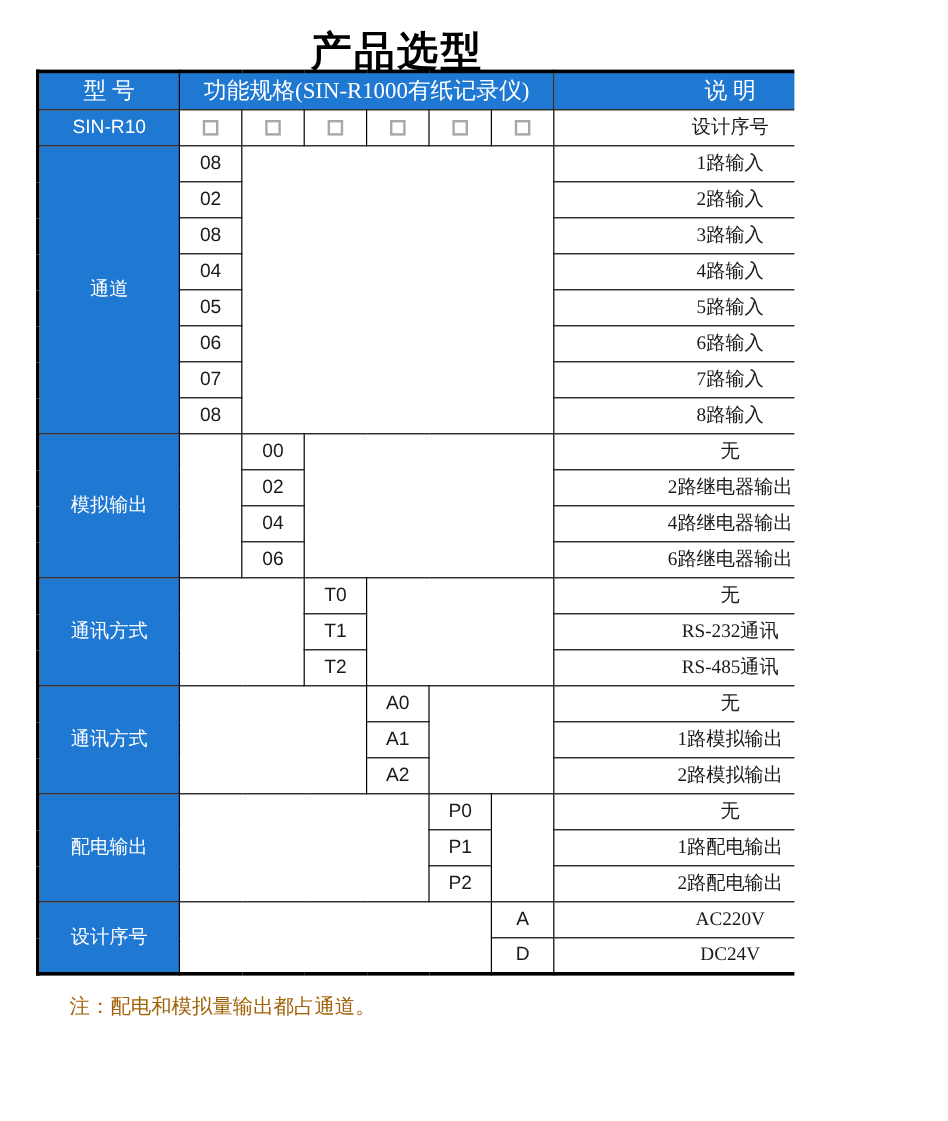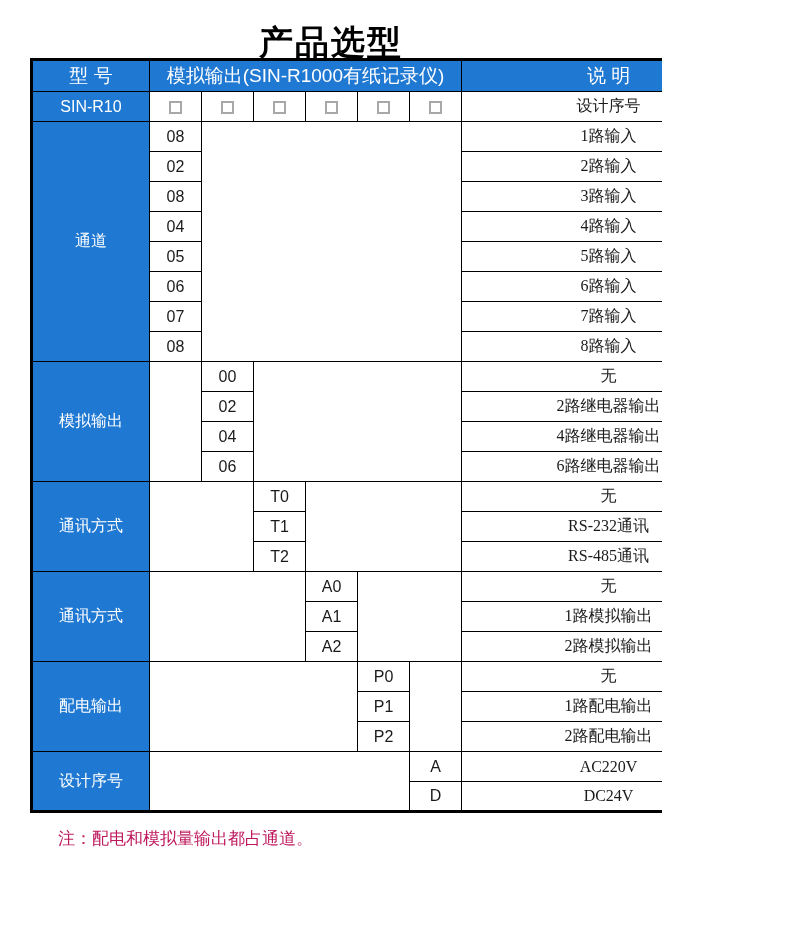--- a/index.html
+++ b/index.html
@@ -31,37 +31,37 @@
     border: 1px solid var(--border);
     text-align: center;
     vertical-align: middle;
     padding: 0;
     height: 30px;
     font-size: 16px;
     font-weight: normal;
     overflow: hidden;
     white-space: nowrap;
   }
-  .sel tr.head th { height: 32px; font-size: 19px; }
+  .sel tr.head th { height: 32px; font-size: 19px; font-family: Liberation Serif, serif; }
   .blue { background: var(--blue); color: #fff; }
   .section-label { font-size: 17px; }
   .code { font-size: 15px; color: #1a1a1a; }
   .desc { font-size: 16px; color: #1a1a1a; font-family: Liberation Serif, serif; }
   .model-cell { font-size: 16px; margin-top: 34px; }
   .checkbox {
     display: inline-block;
     width: 13px; height: 13px;
     border: 2px solid var(--cb);
     background: #fff;
     vertical-align: middle;
   }
   p.note {
     margin: 14px 0 0 58px;
     font-size: 17px;
-    color: #be185d;
+    color: #a16207;
   }
 </style>
 </head>
 <body>
 
 <div class="page">
 
   <h1 class="title">产品选型</h1>
 
   <table class="sel">
@@ -72,21 +72,21 @@
         <col style="width:52px">
       <col style="width:52px">
         <col style="width:52px">
         <col style="width:52px">
       <col>
     </colgroup>
 
     <tbody>
         <tr class="head">
       <th class="blue">型 号</th>
-      <th class="blue" colspan="6">模拟输出(SIN-R1000有纸记录仪)</th>
+      <th class="blue" colspan="6">功能规格(SIN-R1000有纸记录仪)</th>
       <th class="blue">说 明</th>
     </tr>
 
     <tr>
       <td class="blue model-cell">SIN-R10</td>
       <td><span class="checkbox"></span></td>
       <td><span class="checkbox"></span></td>
       <td><span class="checkbox"></span></td>
       <td><span class="checkbox"></span></td>
       <td><span class="checkbox"></span></td>

